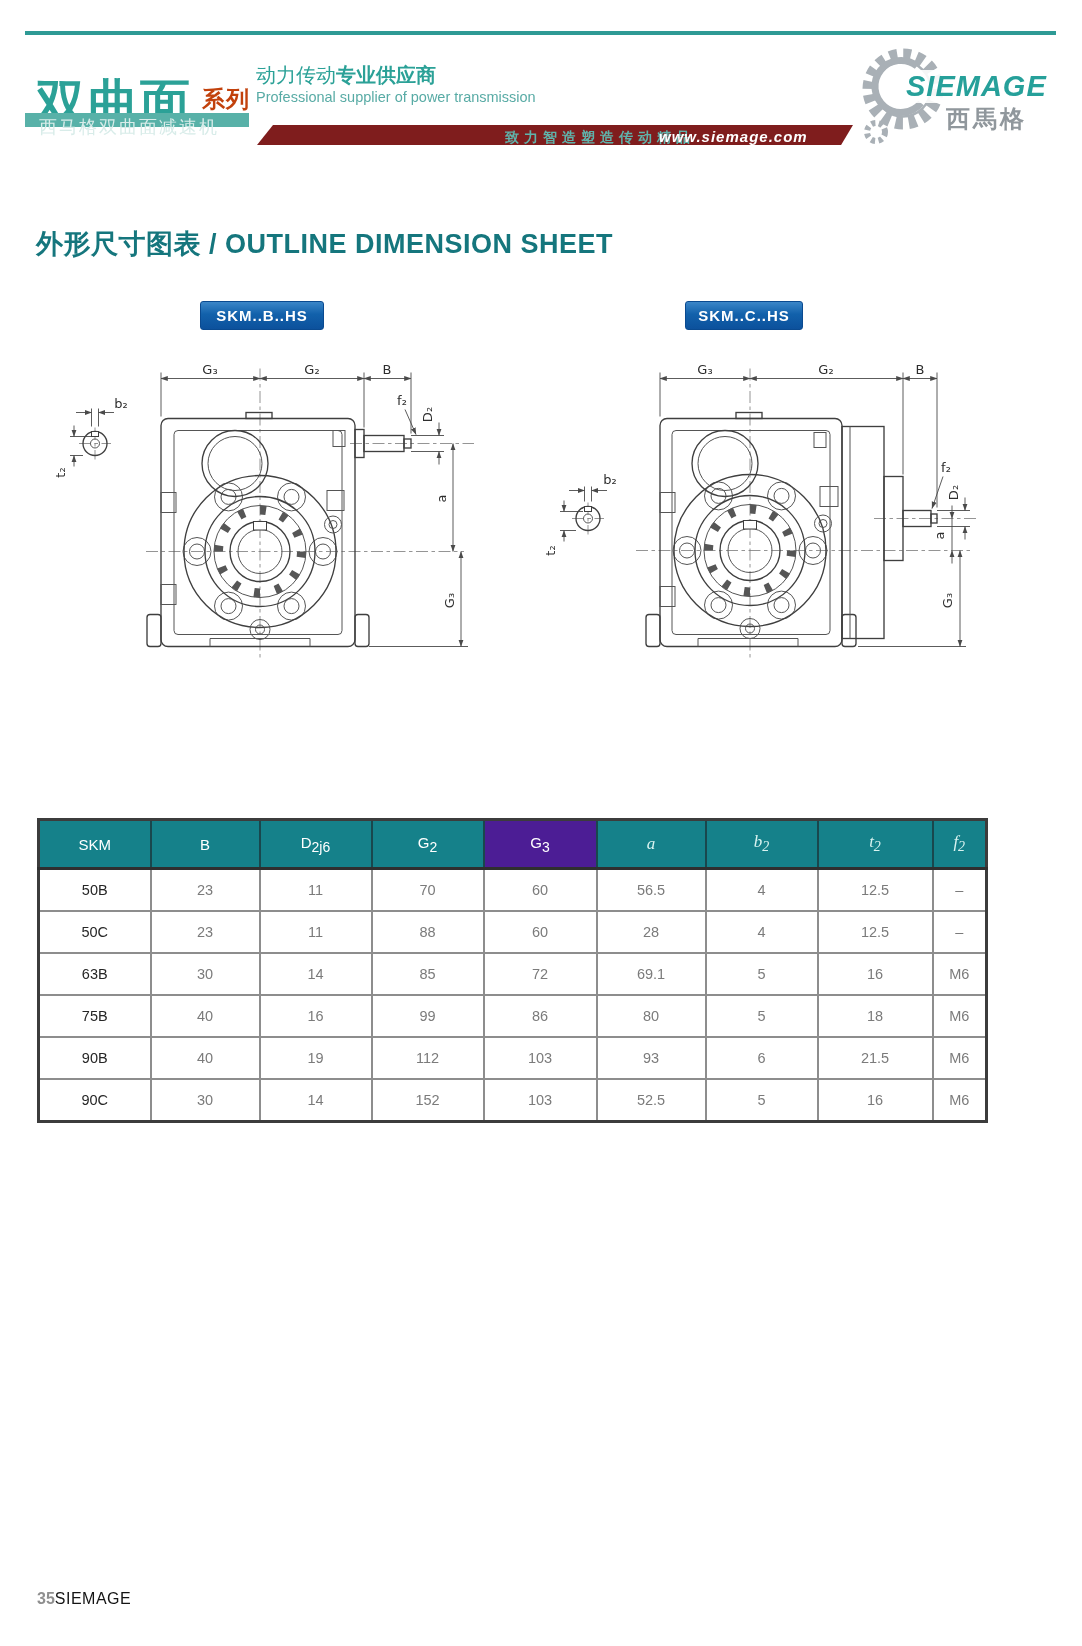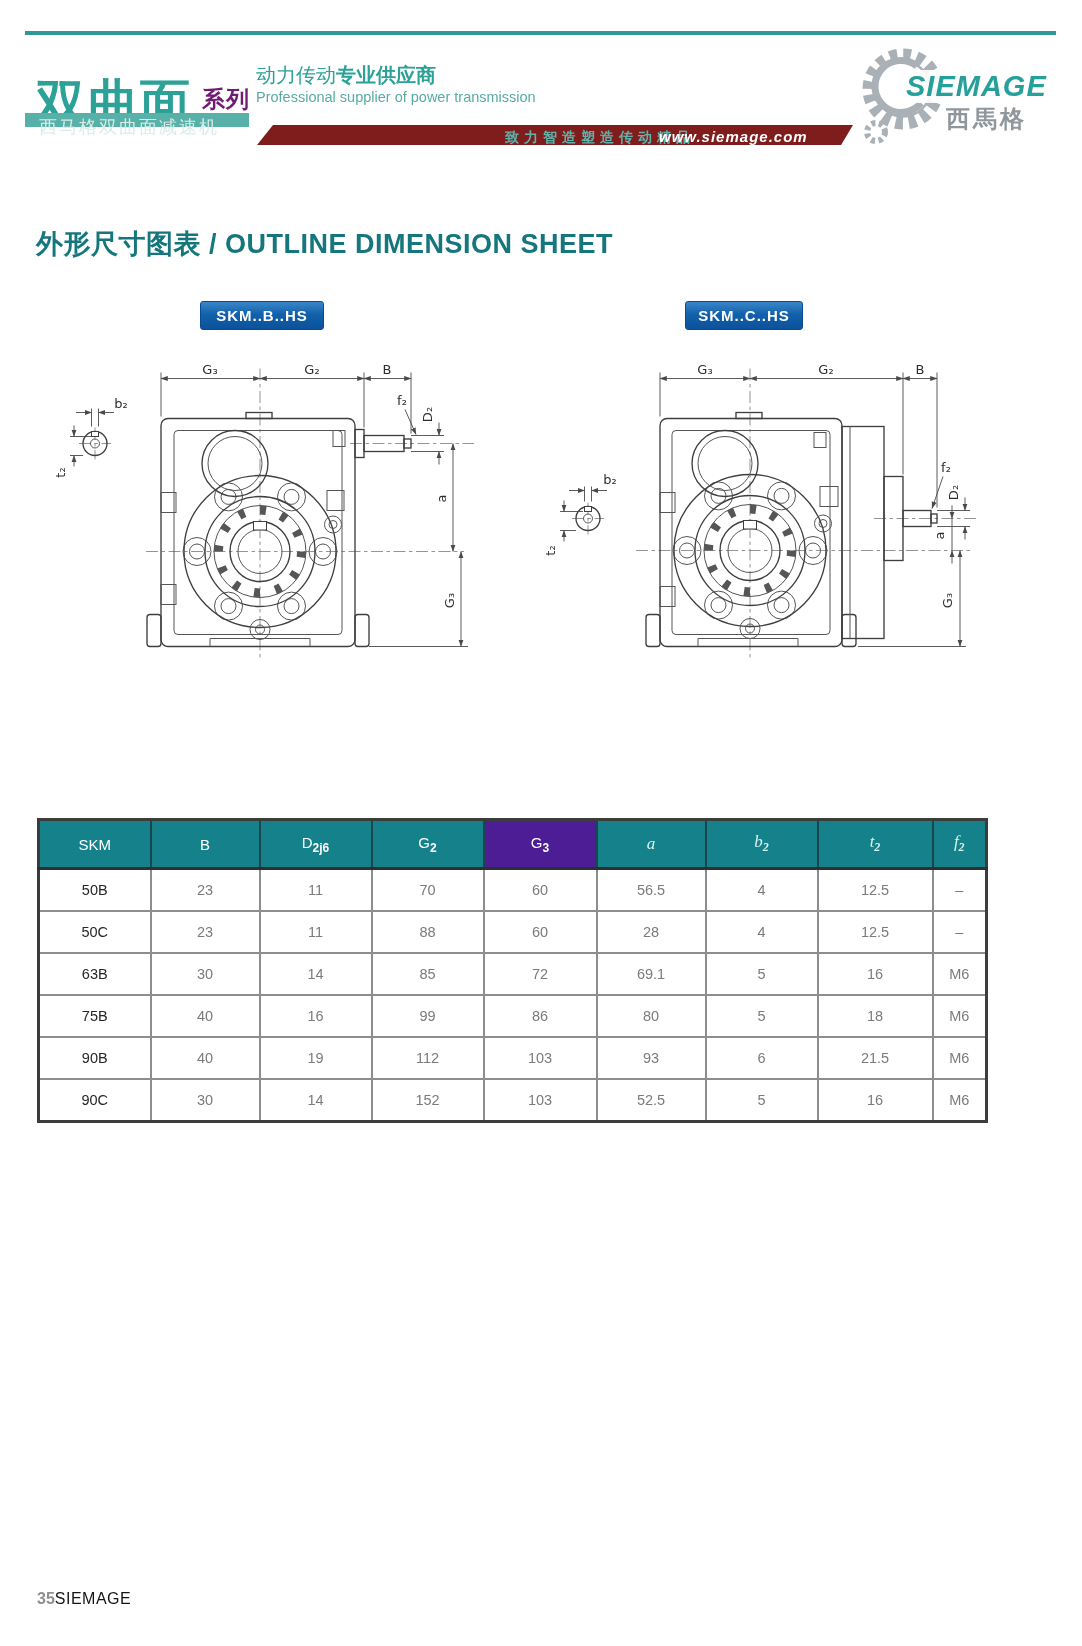--- a/index.html
+++ b/index.html
@@ -5,21 +5,21 @@
   html,body{margin:0;padding:0;}
   body{
     width:1082px;height:1646px;position:relative;background:#ffffff;
     font-family:"Liberation Sans",sans-serif;overflow:hidden;
   }
   .abs{position:absolute;}
 
   
   .top-rule{left:25px;top:31px;width:1031px;height:4px;background:#2e9a95;}
   .series-cn{left:36px;top:70px;font-size:50px;font-weight:bold;color:#2ba197;letter-spacing:2px;}
-  .series-tag{left:202px;top:84px;font-size:23px;font-weight:bold;color:#701a75;letter-spacing:1px;}
+  .series-tag{left:202px;top:84px;font-size:23px;font-weight:bold;color:#c2410c;letter-spacing:1px;}
   .tagline-cn{left:256px;top:62px;font-size:20px;color:#2ba197;}
   .tagline-cn b{font-weight:bold;}
   .tagline-en{left:256px;top:89px;font-size:14.5px;color:#58aba5;}
   .left-banner{left:25px;top:113px;width:224px;height:14px;background:#58b1a8;
     color:#d8ece9;font-size:18px;letter-spacing:2px;line-height:29px;padding-left:14px;box-sizing:border-box;}
   .long-banner{left:257px;top:125px;width:596px;height:20px;background:#7f1d1d;
     clip-path:polygon(16px 0,100% 0,98% 100%,0 100%);}
   .slogan{left:248px;top:0;line-height:24px;font-size:14px;letter-spacing:5px;color:#5fb3ab;font-weight:bold;}
   .website{left:402px;top:0;line-height:24px;font-size:15px;font-weight:bold;font-style:italic;color:#ffffff;letter-spacing:1px;}
   .logo-gear{left:845px;top:42px;width:115px;height:104px;}
@@ -45,21 +45,21 @@
   svg .cl{fill:none;stroke:#7a7a7a;stroke-width:.8;stroke-dasharray:12 3.5 3.5 3.5;}
   svg .dim{fill:none;stroke:#4a4a4a;stroke-width:.9;}
   svg .roll{fill:none;stroke:#565656;stroke-width:9;stroke-dasharray:6 15.7;}
   svg .key{fill:#ffffff;stroke:#3f3f3f;stroke-width:1;}
   svg text{font-family:"DejaVu Sans","Liberation Sans",sans-serif;font-size:13px;fill:#2e2e2e;}
 
   
   .dim-table{left:37px;top:818px;border-collapse:collapse;table-layout:fixed;border:3px solid #3c3c3c;background:#fff;}
   .dim-table th{height:44px;font-size:15px;font-weight:normal;color:#ffffff;border:2px solid #19474d;border-bottom:3px solid #2f2f2f;}
   .dim-table th.var{font-style:italic;font-family:"Liberation Serif",serif;font-size:17px;color:#d9f3f0;}
-  .dim-table th sub,.dim-table td sub{font-size:12px;font-weight:bold;}
+  .dim-table th sub,.dim-table td sub{font-size:14px;}
   .dim-table td{height:38px;text-align:center;border:2px solid #8d8d8d;color:#7b7b7b;font-size:14.5px;}
   .dim-table td.c-model{color:#262626;}
 
   
   .footer{left:37px;top:1590px;font-size:16px;}
   .footer .pagenum{color:#8f8f8f;font-weight:bold;}
   .footer .fbrand{color:#141414;letter-spacing:.5px;}
 </style>
 </head>
 <body>

